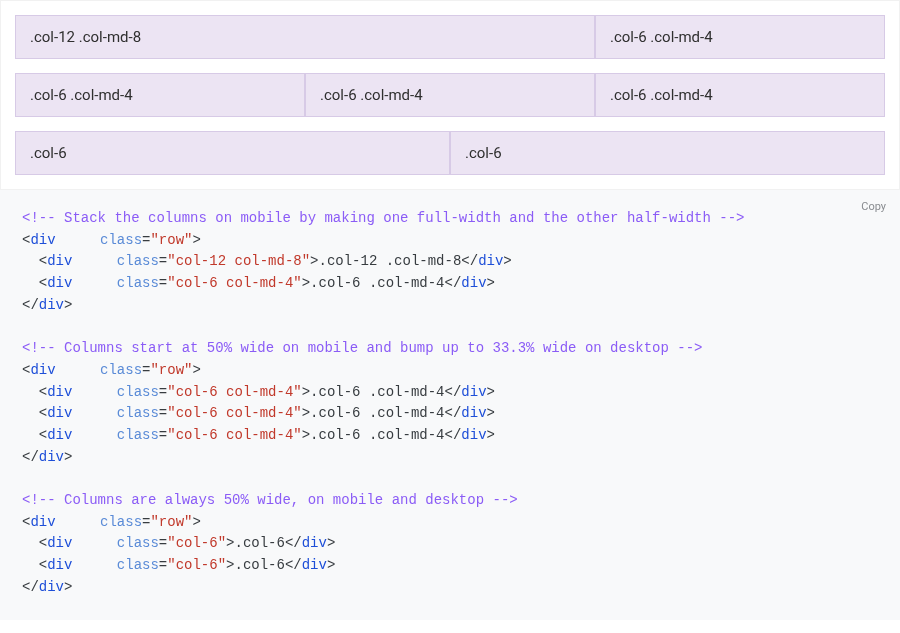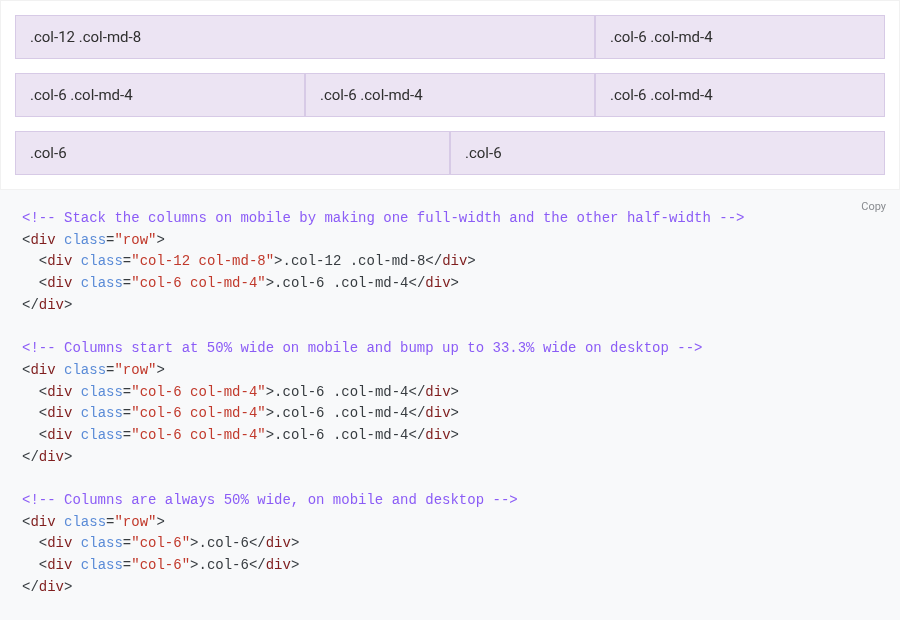--- a/index.html
+++ b/index.html
@@ -45,22 +45,22 @@
       top: 8px;
       right: 14px;
       font-family: -apple-system, BlinkMacSystemFont, "Segoe UI", Roboto, sans-serif;
       font-size: 11px;
       color: #888b8f;
       cursor: pointer;
     }
     .code-line { white-space: pre; }
     .c  { color: #8b5cf6; }  
     .p  { color: #373c40; }  
-    .nt { color: #7f1d1d; }  
-    .na { color: #5a8bd7; }  
+    .nt { color: #1d4ed8; }  
+    .na { color: #5a8bd7; margin-left: 36px; }  
     .s  { color: #c1392b; }  
     .txt{ color: #373c40; }  
   </style>
 </head>
 <body>
 
 <div class="example-wrapper" id="example-root">
     <div class="row">
       <div class="col w-66">.col-12 .col-md-8</div>
       <div class="col w-33">.col-6 .col-md-4</div>

